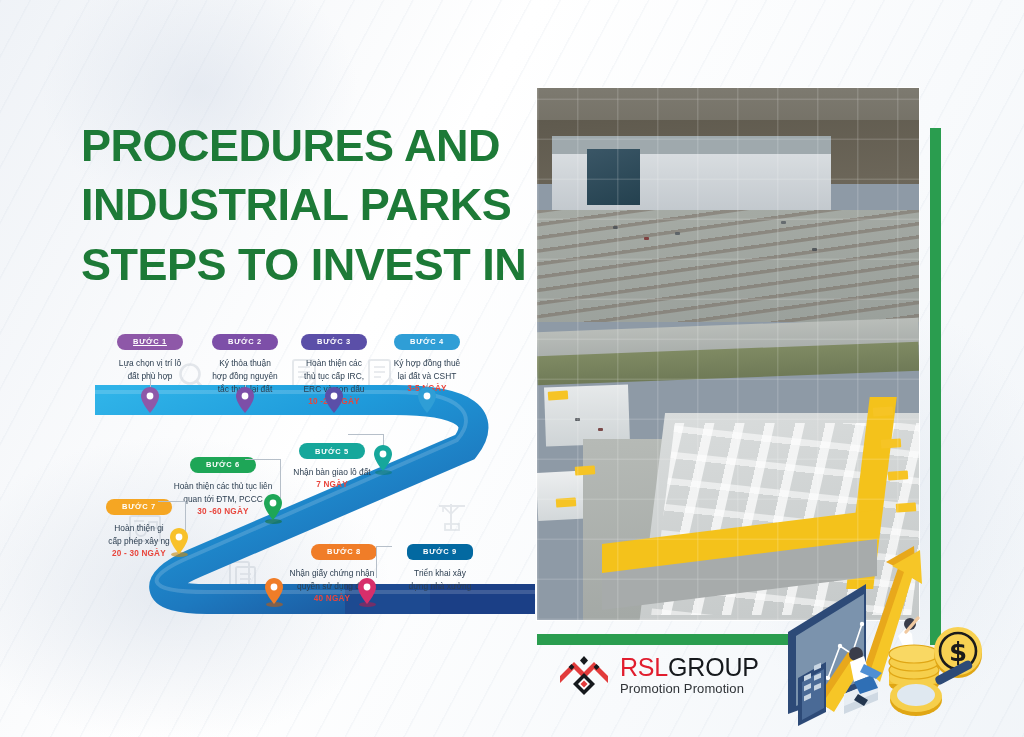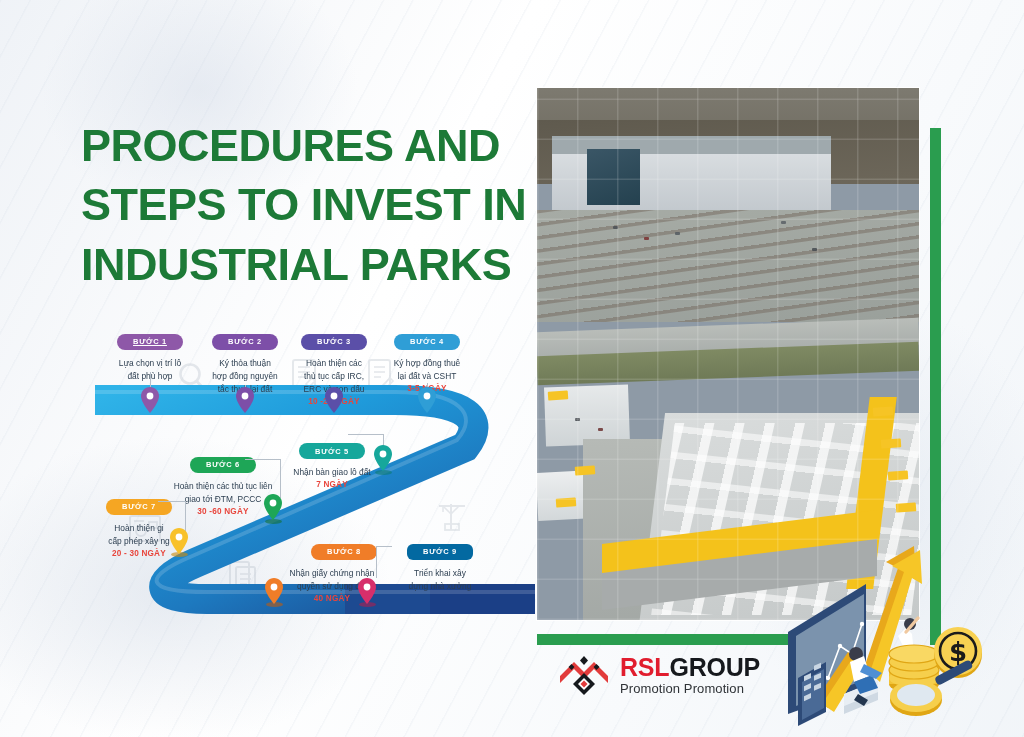--- a/index.html
+++ b/index.html
@@ -100,21 +100,21 @@
       opacity:.55;}
 
   
   .bar-right{position:absolute;left:930px;top:128px;width:11px;height:517px;background:#2a9d4f;}
   .bar-bottom{position:absolute;left:537px;top:634px;width:263px;height:11px;background:#2a9d4f;}
 
   
   .logo{position:absolute;left:556px;top:652px;width:215px;height:54px;}
   .logo-mark{position:absolute;left:0;top:4px;width:56px;height:46px;}
   .logo-text{position:absolute;left:64px;top:2px;}
-  .logo-main{font-size:25px;font-weight:bold;letter-spacing:-.2px;line-height:1.05;}
+  .logo-main{font-size:25px;font-weight:normal;letter-spacing:-.2px;line-height:1.05;}
   .logo-main .rsl{color:#e11d2e;}
   .logo-main .grp{color:#16191d;}
   .logo-sub{font-size:13px;color:#2f3337;letter-spacing:.1px;margin-top:1px;}
 
   
   .illus{position:absolute;left:782px;top:528px;width:242px;height:209px;}
   .illus svg{display:block;}
 </style>
 </head>
 <body>
@@ -122,22 +122,22 @@
 <div id="poster">
 
   <div class="bg-texture"></div>
   <div class="bg-streaks"></div>
   <div class="bg-blotch1"></div>
   <div class="bg-blotch2"></div>
   <div class="bg-blotch3"></div>
 
   <div class="title">
     <div>PROCEDURES AND</div>
+    <div>INDUSTRIAL PARKS</div>
     <div>STEPS TO INVEST IN</div>
-    <div>INDUSTRIAL PARKS</div>
   </div>
 
   <div class="wm" style="left:176px;top:360px;">
     <svg width="34" height="34" viewBox="0 0 34 34">
         <circle cx="14" cy="14" r="9.5" fill="none" stroke="#aeb7c2" stroke-width="2.6"></circle>
         <line x1="20.5" y1="21" x2="29" y2="30" stroke="#aeb7c2" stroke-width="2.8" stroke-linecap="round"></line>
       </svg>
   </div>
   <div class="wm" style="left:290px;top:358px;">
     <svg width="30" height="34" viewBox="0 0 30 34">
@@ -290,21 +290,21 @@
   <div class="pin" style="left:374px;top:445px;">
     <svg width="18" height="26" viewBox="0 0 18 26">
         <path d="M9 0C4 0 0 4 0 9c0 6.6 9 17 9 17s9-10.4 9-17c0-5-4-9-9-9z" fill="#16a79b"></path>
         <circle cx="9" cy="9" r="3.4" fill="#ffffff"></circle>
       </svg>
   </div>
 
   <div class="step" style="left:157px;top:453px;width:132px;">
     <span class="badge" style="background:#1ea657;">BƯỚC 6</span>
     <div class="step-desc">Hoàn thiện các thủ tục liên
-giao tới ĐTM, PCCC</div>
+quan tới ĐTM, PCCC</div>
     <div class="step-days">30 -60 NGÀY</div>
   </div>
   <div class="stem-h" style="left:245px;top:459px;width:36px;"></div>
   <div class="stem-v" style="left:280px;top:459px;height:39px;"></div>
   <div class="pin-shadow" style="left:265px;top:519px;background:#14713c;"></div>
   <div class="pin" style="left:264px;top:494px;">
     <svg width="18" height="26" viewBox="0 0 18 26">
         <path d="M9 0C4 0 0 4 0 9c0 6.6 9 17 9 17s9-10.4 9-17c0-5-4-9-9-9z" fill="#1ea657"></path>
         <circle cx="9" cy="9" r="3.4" fill="#ffffff"></circle>
       </svg>

